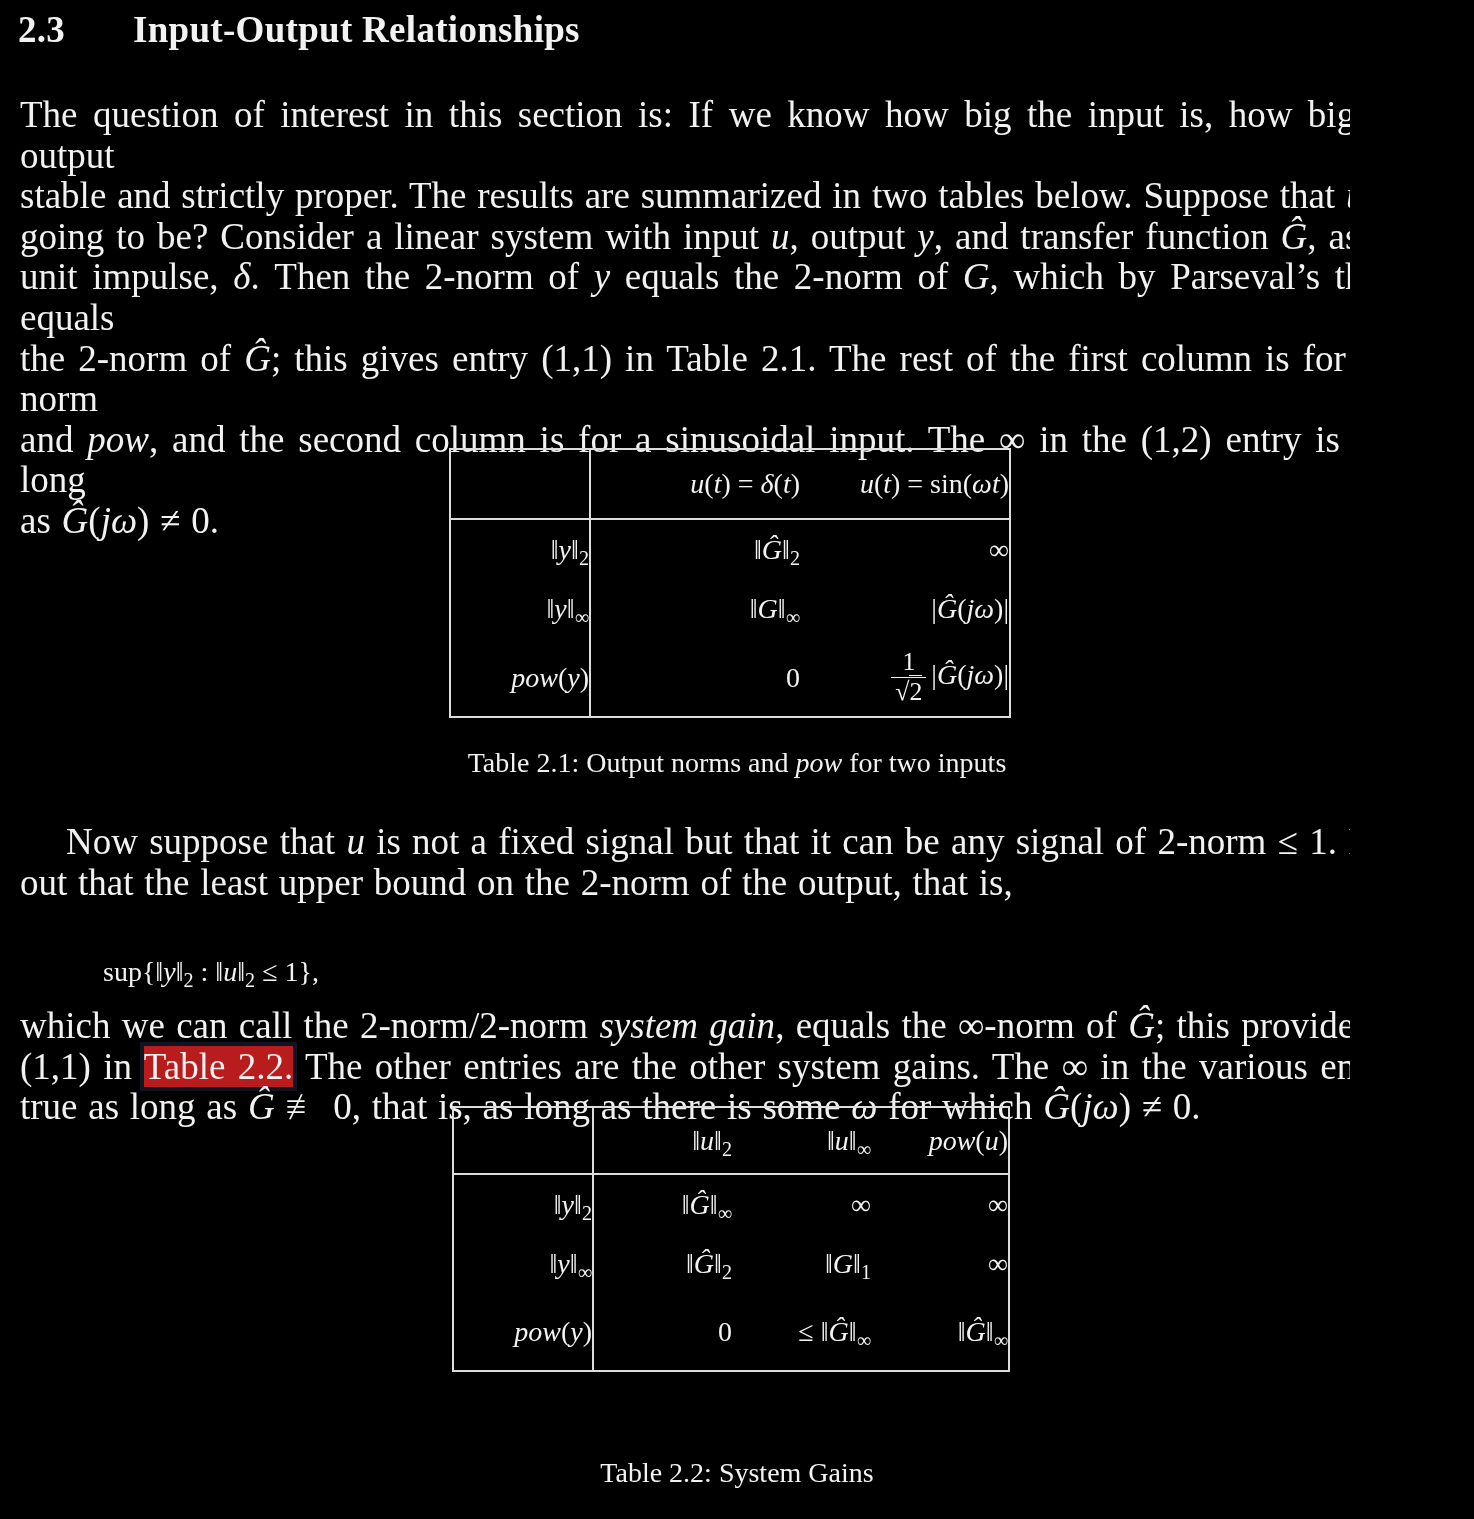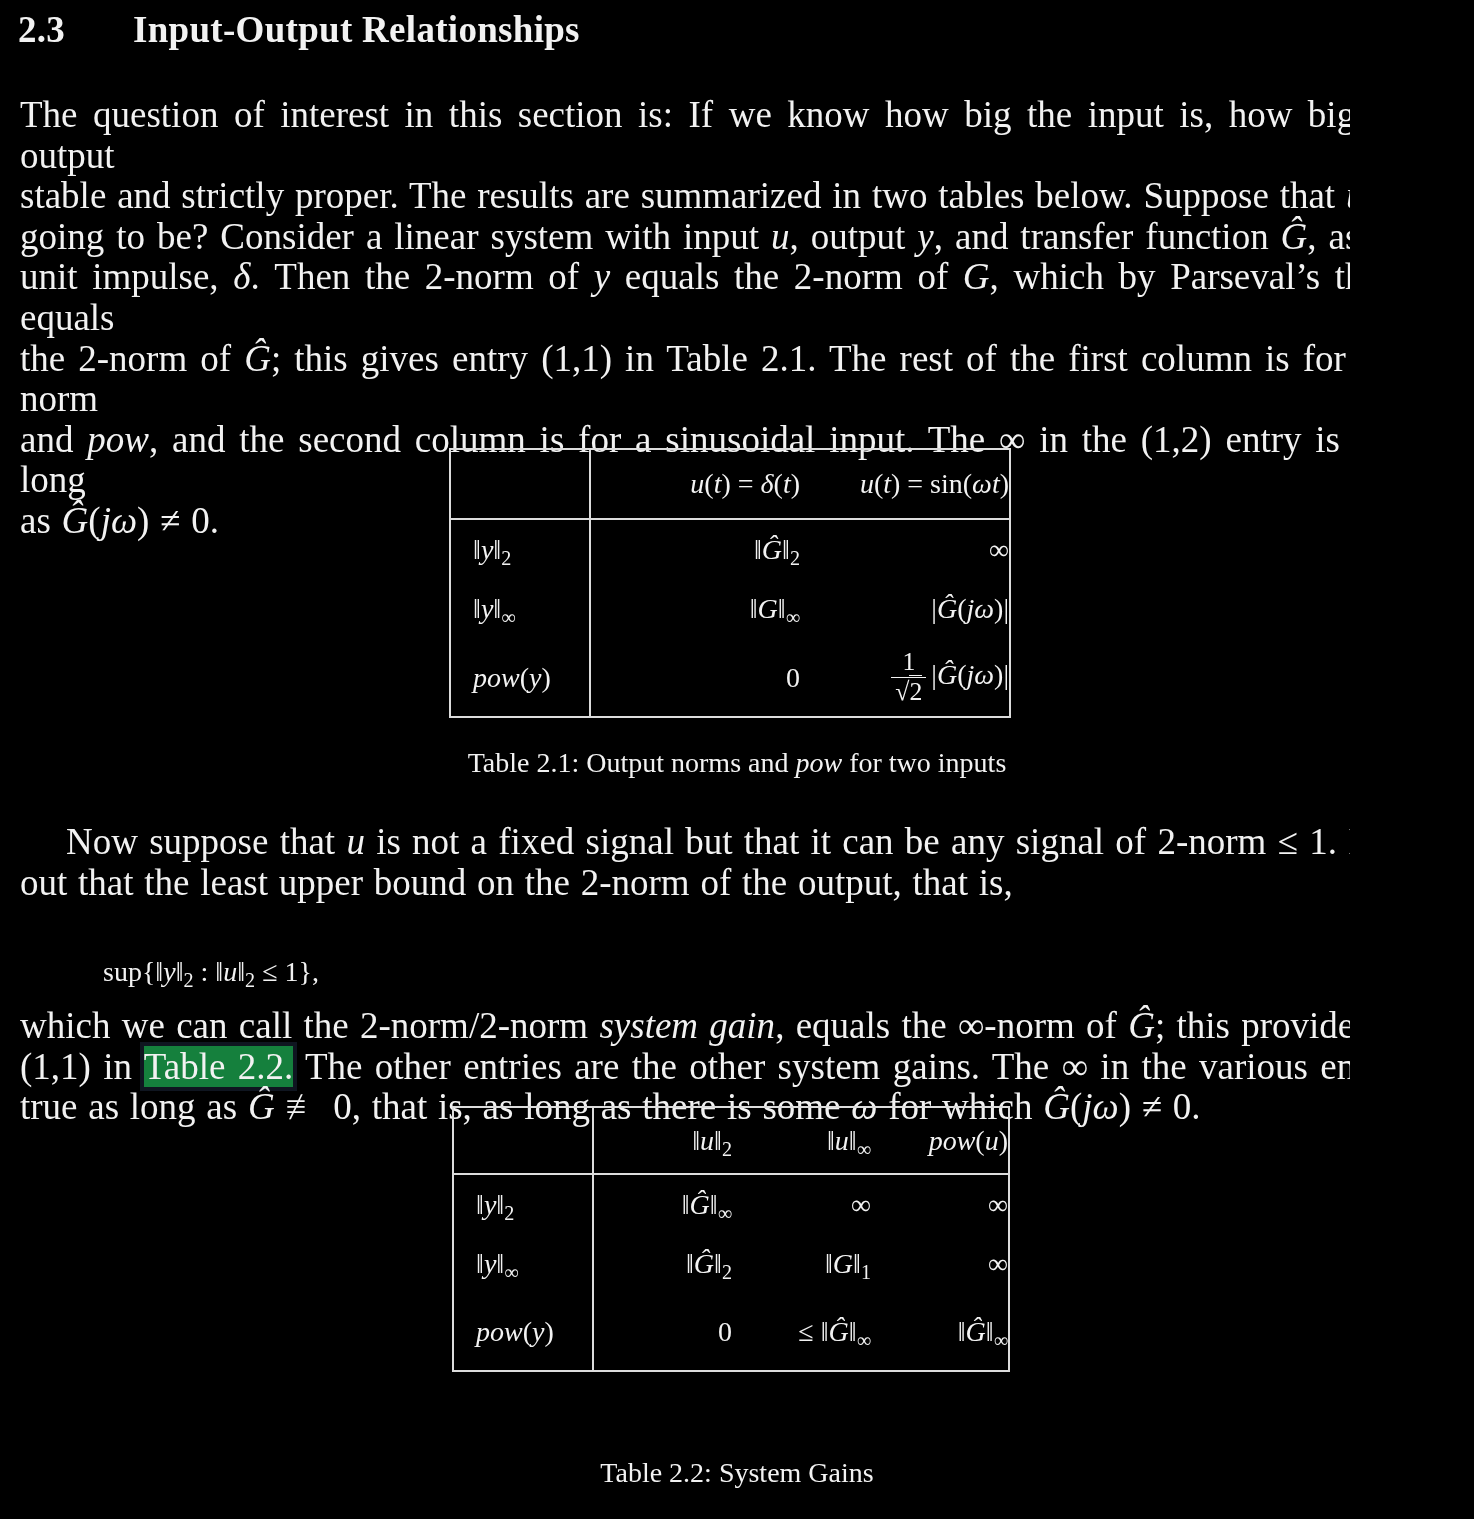--- a/index.html
+++ b/index.html
@@ -16,35 +16,35 @@
   .pline{text-align:justify;text-align-last:justify;}
   .pline.last{text-align-last:left;}
   .pline.indent{text-indent:46px;}
   #p1{top:95px;}
   #p2{top:822px;}
   #p3{top:1006px;}
   .equation{position:absolute;left:103px;top:956px;font-size:28px;}
   
   .mtable{position:absolute;border-collapse:collapse;table-layout:fixed;font-size:28px;border:2px solid #dcdcdc;}
   .mtable td{padding:0;vertical-align:middle;}
-  .mtable .lbl{padding-left:22px;border-right:2px solid #dcdcdc;text-align:left;margin-top:27px;}
+  .mtable .lbl{padding-left:22px;border-right:2px solid #dcdcdc;text-align:right;margin-top:27px;}
   .mtable tr.head td{border-bottom:2px solid #dcdcdc;}
   .mtable .hcell,.mtable .dcell{text-align:right;}
   #table1{left:449px;top:448px;}
   #table2{left:452px;top:1106px;border-radius:22px;}
   .caption{position:absolute;left:0;width:1474px;text-align:center;font-size:28px;}
   #caption1{top:747px;}
   #caption2{top:1457px;}
   
   sub{font-size:0.72em;line-height:0;vertical-align:-0.28em;}
   .frac{display:inline-flex;flex-direction:column;align-items:center;vertical-align:middle;line-height:1.12;margin-right:5px;}
   .fnum,.fden{font-size:0.92em;padding:0 4px;}
   .fden{border-top:1.5px solid currentColor;}
   .vinc{border-top:1.5px solid currentColor;padding-top:1px;}
-  .link-hl{background:#15803d;box-shadow:0 0 0 4px #0f1520;}
+  .link-hl{background:#b91c1c;box-shadow:0 0 0 4px #0f1520;}
 </style>
 </head>
 <body>
 
 <div class="page">
 
   <h1 class="heading">
     <span class="sec-num">2.3</span>
     <span class="sec-title">Input-Output Relationships</span>
   </h1>

